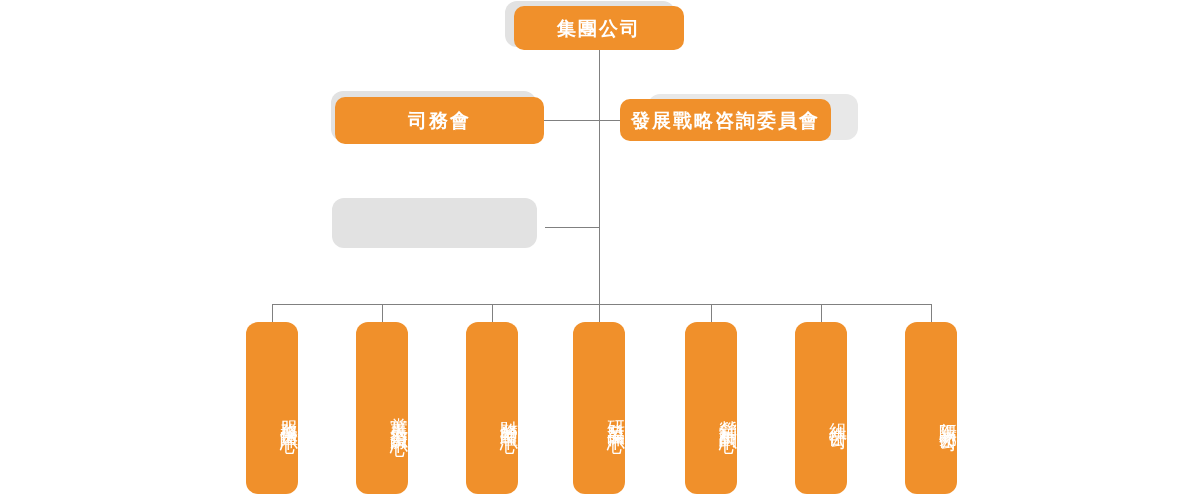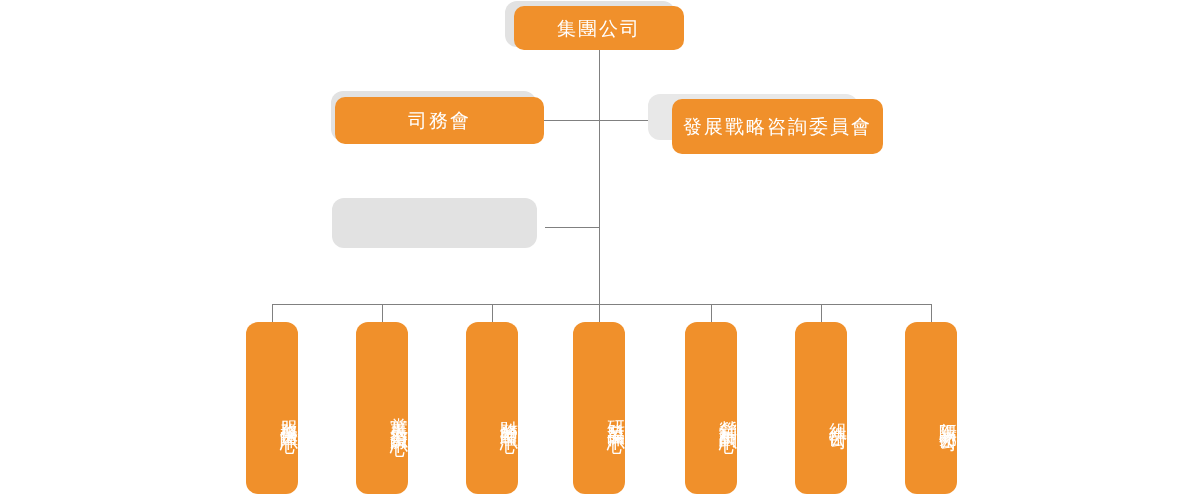--- a/index.html
+++ b/index.html
@@ -50,20 +50,21 @@
     z-index: 1;
   }
   .node-shadow.faded {
     background: #e8e8e8;
   }
 
   .node-horizontal {
     font-size: 19px;
     line-height: 1;
     white-space: nowrap;
+    font-weight: bold;
   }
 
   
   .node-vertical {
     writing-mode: vertical-rl;
     text-orientation: upright;
     font-size: 18px;
     line-height: 1.08;
     letter-spacing: 3px;
     align-items: flex-start;
@@ -100,21 +101,21 @@
   <div class="line line-v" style="left:821px; top:304px; height:20px;"></div>
   <div class="line line-v" style="left:931px; top:304px; height:20px;"></div>
 
   <div class="node-shadow" style="left:505px; top:1px; width:170px; height:46px;"></div>
   <div class="node node-horizontal" style="left:514px; top:6px; width:170px; height:44px;">集團公司</div>
 
   <div class="node-shadow" style="left:331px; top:91px; width:205px; height:50px;"></div>
   <div class="node node-horizontal" style="left:335px; top:97px; width:209px; height:47px;">司務會</div>
 
   <div class="node-shadow faded" style="left:648px; top:94px; width:210px; height:46px;"></div>
-  <div class="node node-horizontal" style="left:672px; top:99px; width:211px; height:55px;">發展戰略咨詢委員會</div>
+  <div class="node node-horizontal" style="left:620px; top:99px; width:211px; height:42px;">發展戰略咨詢委員會</div>
 
   <div class="node-shadow" style="left:332px; top:198px; width:205px; height:50px;"></div>
 
   <div class="node node-vertical" style="left:246px; top:322px; width:52px; height:172px;">
     <span class="vlabel">服務保障中心</span>
   </div>
 
   <div class="node node-vertical" style="left:356px; top:322px; width:52px; height:172px;">
     <span class="vlabel">黨群人力資源中心</span>
   </div>

